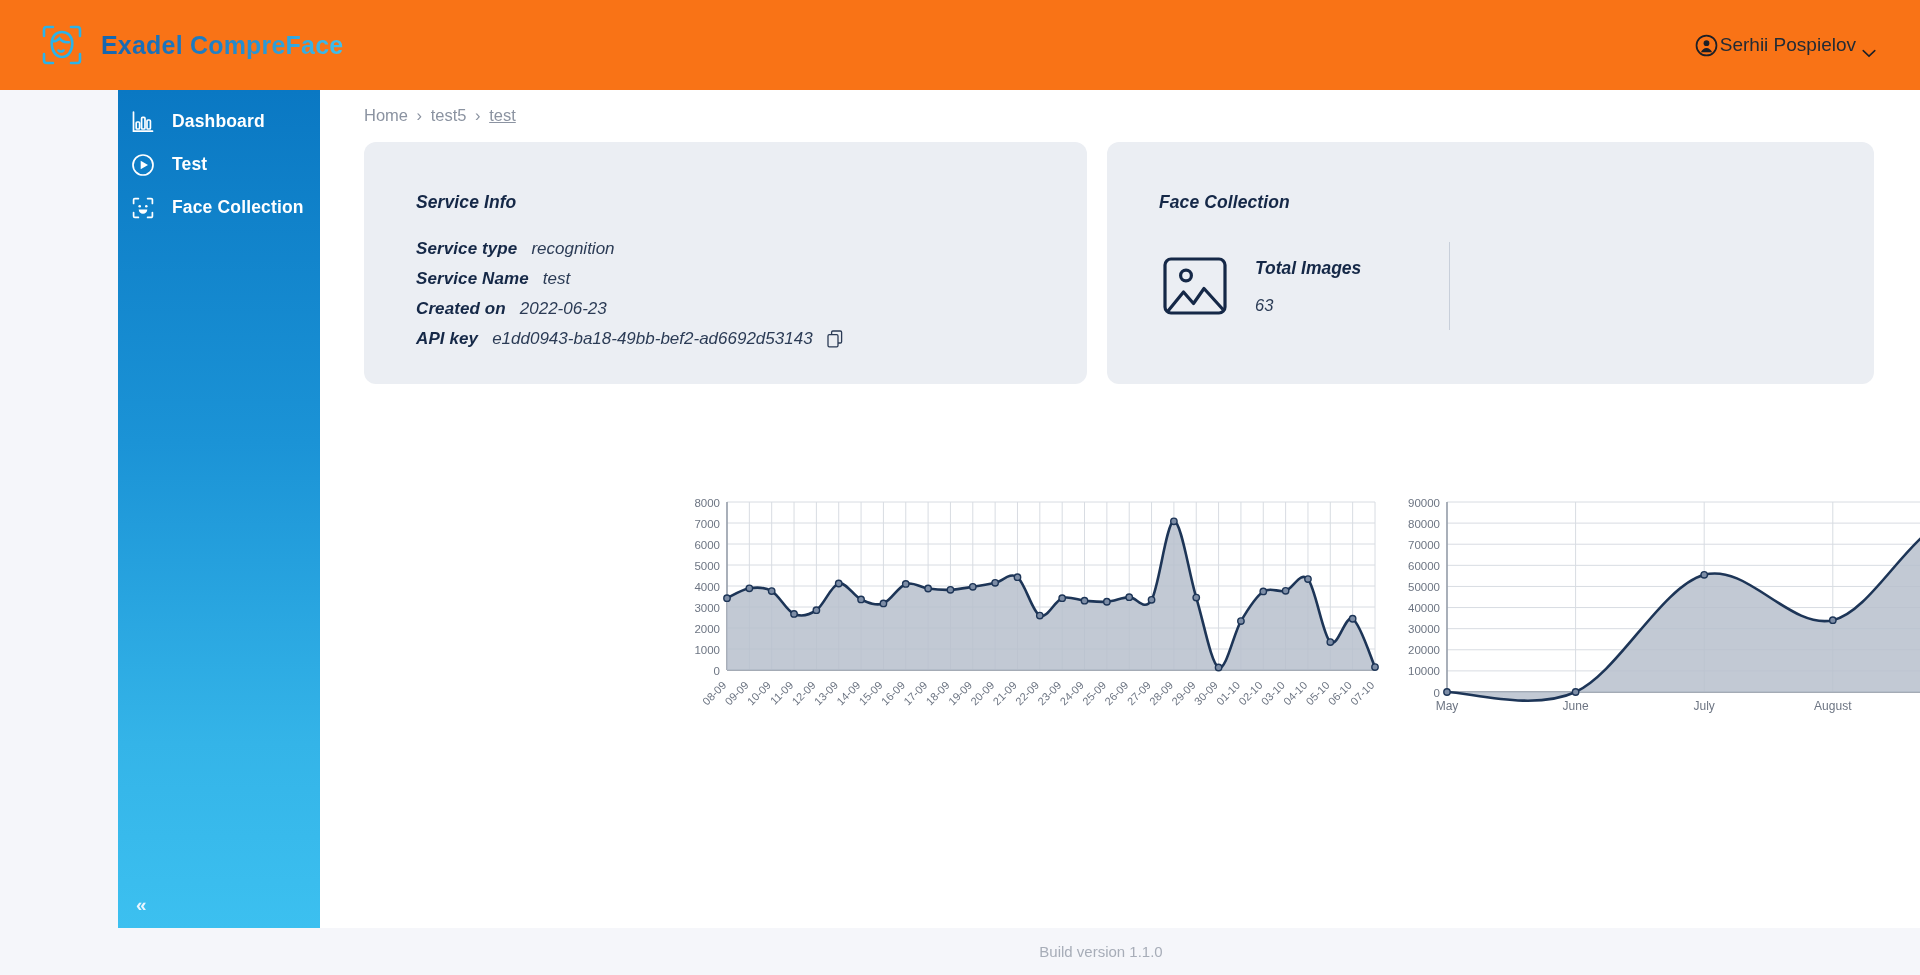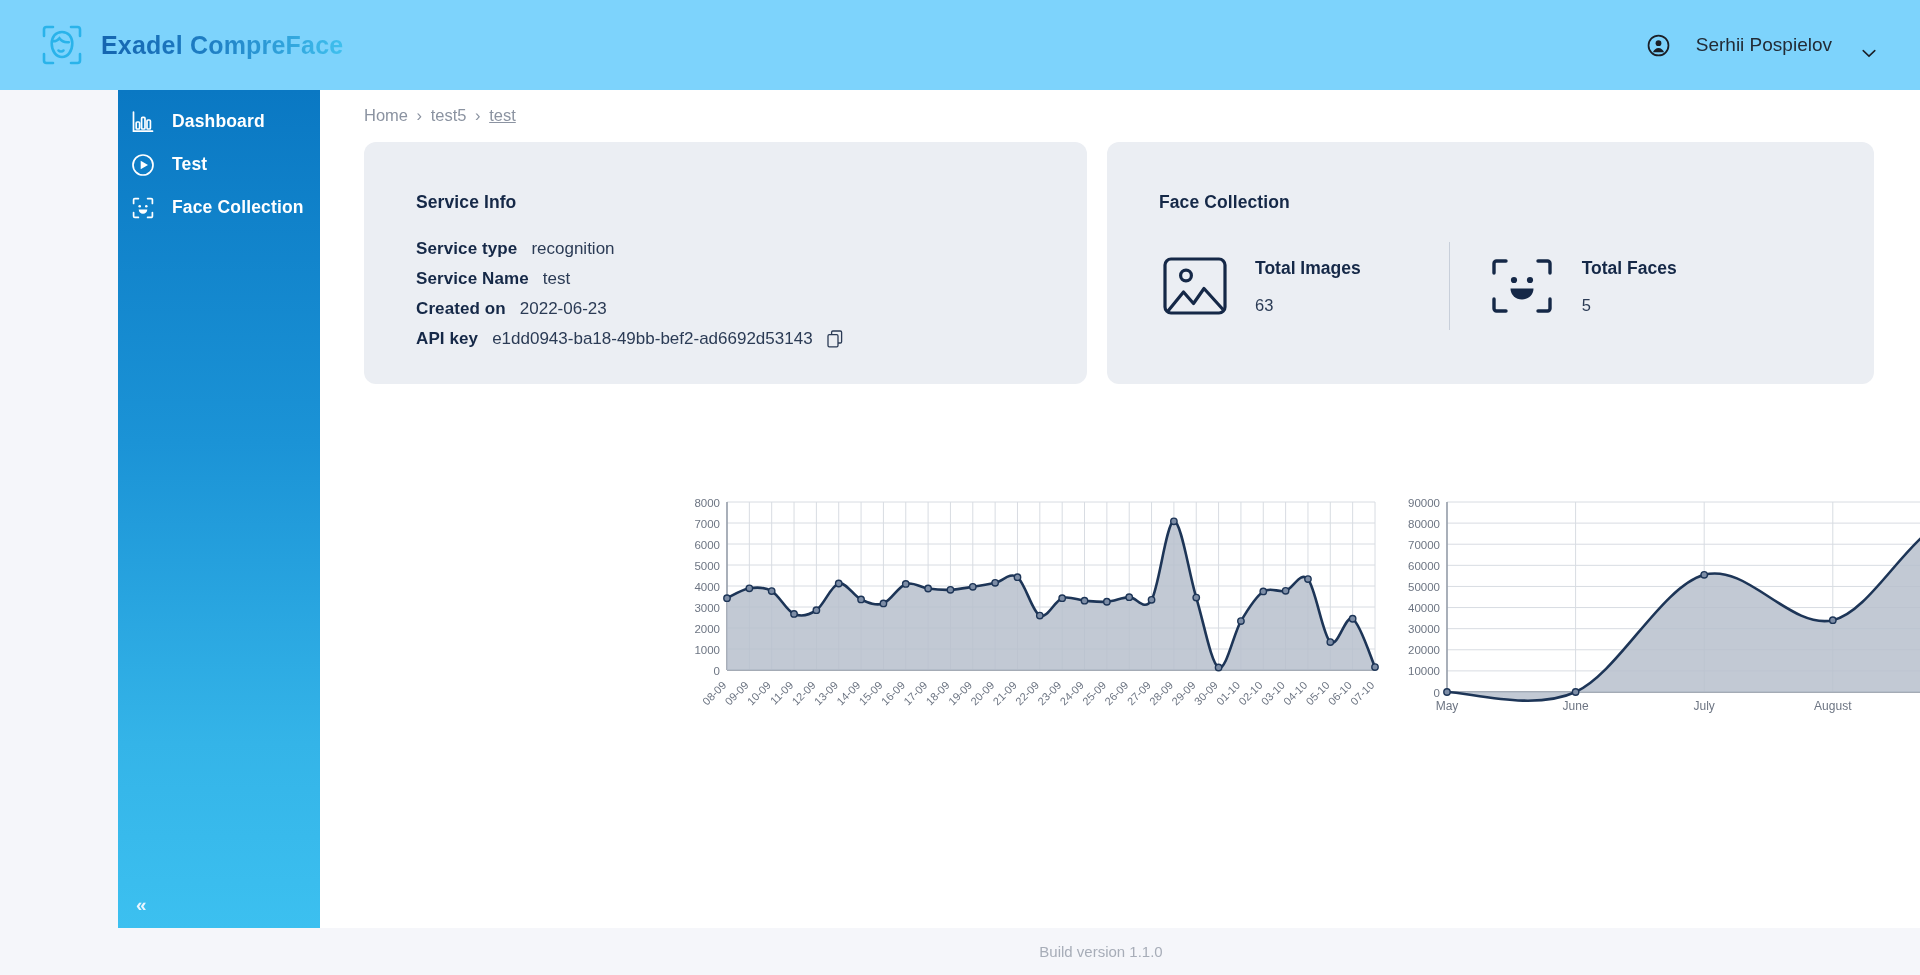--- a/index.html
+++ b/index.html
@@ -7,34 +7,34 @@
     width: 1920px; height: 975px;
     background: #f5f6fa;
     font-family: "Liberation Sans", sans-serif;
     overflow: hidden;
   }
   .app { position: relative; width: 1920px; height: 975px; background: #f5f6fa; }
 
   
   .topbar {
     position: absolute; top: 0; left: 0; width: 1920px; height: 90px;
-    background: #7dd3fc; display: flex; align-items: center;
+    background: #f97316; display: flex; align-items: center;
     justify-content: space-between; padding: 0 36px 0 40px;
   }
   .brand { display: flex; align-items: center; gap: 17px; }
   .brand-logo { width: 44px; height: 44px; flex: 0 0 44px; }
   .brand-name {
     font-size: 25px; font-weight: bold; letter-spacing: .2px;
     background: linear-gradient(90deg, #1565b0 0%, #1e7ec4 45%, #3fc0ee 100%);
     -webkit-background-clip: text; background-clip: text;
     -webkit-text-fill-color: transparent; color: #1f7fc0;
     white-space: nowrap;
   }
   .user-menu {
-    display: flex; align-items: center; gap: 26px;
+    display: flex; align-items: center; gap: 2px;
     font-size: 19px; color: #222b35; cursor: pointer; padding-right: 8px; text-align: right;
   }
   .user-icon { width: 23px; height: 23px; flex: 0 0 23px; }
   .chev { width: 14px; height: 9px; margin-left: 4px; }
 
   
   .sidebar {
     position: absolute; left: 118px; top: 90px; width: 202px; height: 838px;
     background: linear-gradient(180deg, #0a78c3 0%, #1b93d6 42%, #34b4e8 78%, #3cc0f0 100%);
     padding-top: 10px;
@@ -55,21 +55,21 @@
   .main { position: absolute; left: 320px; top: 90px; width: 1600px; height: 838px; background: #fff; }
   .breadcrumb {
     position: absolute; left: 44px; top: 16px;
     font-size: 16.5px; color: #8b93a1; white-space: nowrap;
   }
   .breadcrumb .crumb { color: #8b93a1; }
   .breadcrumb .sep { color: #8b93a1; margin: 0 4px; }
   .breadcrumb .current { color: #8b93a1; text-decoration: underline; cursor: pointer; }
 
   .cards { position: absolute; left: 44px; top: 52px; width: 1510px; display: flex; gap: 20px; }
-  .card { background: #ebeef3; border-radius: 12px; height: 242px; position: relative; }
+  .card { background: #ebeef3; border-radius: 12px; height: 242px; position: relative; font-style: italic; }
   .card-service { width: 723px; }
   .card-collection { width: 767px; }
   .card-title {
     position: absolute; left: 52px; top: 50px;
     font-size: 17.5px; font-weight: bold; color: #152847; letter-spacing: .1px;
   }
 
   .info-rows { position: absolute; left: 52px; top: 92px; }
   .info-row { display: flex; align-items: center; height: 30px; font-size: 17px; }
   .info-label { font-weight: bold; color: #152847; letter-spacing: .1px; }
@@ -238,39 +238,20 @@
               </svg>
             </span>
             <span class="stat-text">
               <span class="stat-label">Total Images</span>
               <span class="stat-value">63</span>
             </span>
           </div>
 
           <div class="stat-divider"></div>
 
-          <div class="stat">
-            <span class="stat-icon">
-              <svg viewBox="0 0 64 58" width="64" height="58">
-                <g fill="none" stroke="#152847" stroke-width="3.4" stroke-linecap="round">
-                  <path d="M4 16V6.5A2.5 2.5 0 0 1 6.5 4H16"></path>
-                  <path d="M48 4h9.5A2.5 2.5 0 0 1 60 6.5V16"></path>
-                  <path d="M60 42v9.5a2.5 2.5 0 0 1-2.5 2.5H48"></path>
-                  <path d="M16 54H6.5A2.5 2.5 0 0 1 4 51.5V42"></path>
-                </g>
-                <circle cx="24" cy="23" r="3.1" fill="#152847"></circle>
-                <circle cx="40" cy="23" r="3.1" fill="#152847"></circle>
-                <path d="M20.5 31.5c0 6.5 5.2 11 11.5 11s11.5-4.5 11.5-11z" fill="#152847"></path>
-              </svg>
-            </span>
-            <span class="stat-text">
-              <span class="stat-label">Total Faces</span>
-              <span class="stat-value">5</span>
-            </span>
-          </div>
 
         </div>
       </div>
     </div>
 
     <div class="charts">
       <div class="chart-box chart-left">
         <svg id="chart0" width="700" height="250" viewBox="0 0 700 250">
             <line x1="42" y1="178" x2="690" y2="178" stroke="#d8dce2" stroke-width="1"></line>
             <text x="35" y="182.5" text-anchor="end" font-size="11.5" fill="#6d7583">0</text>

